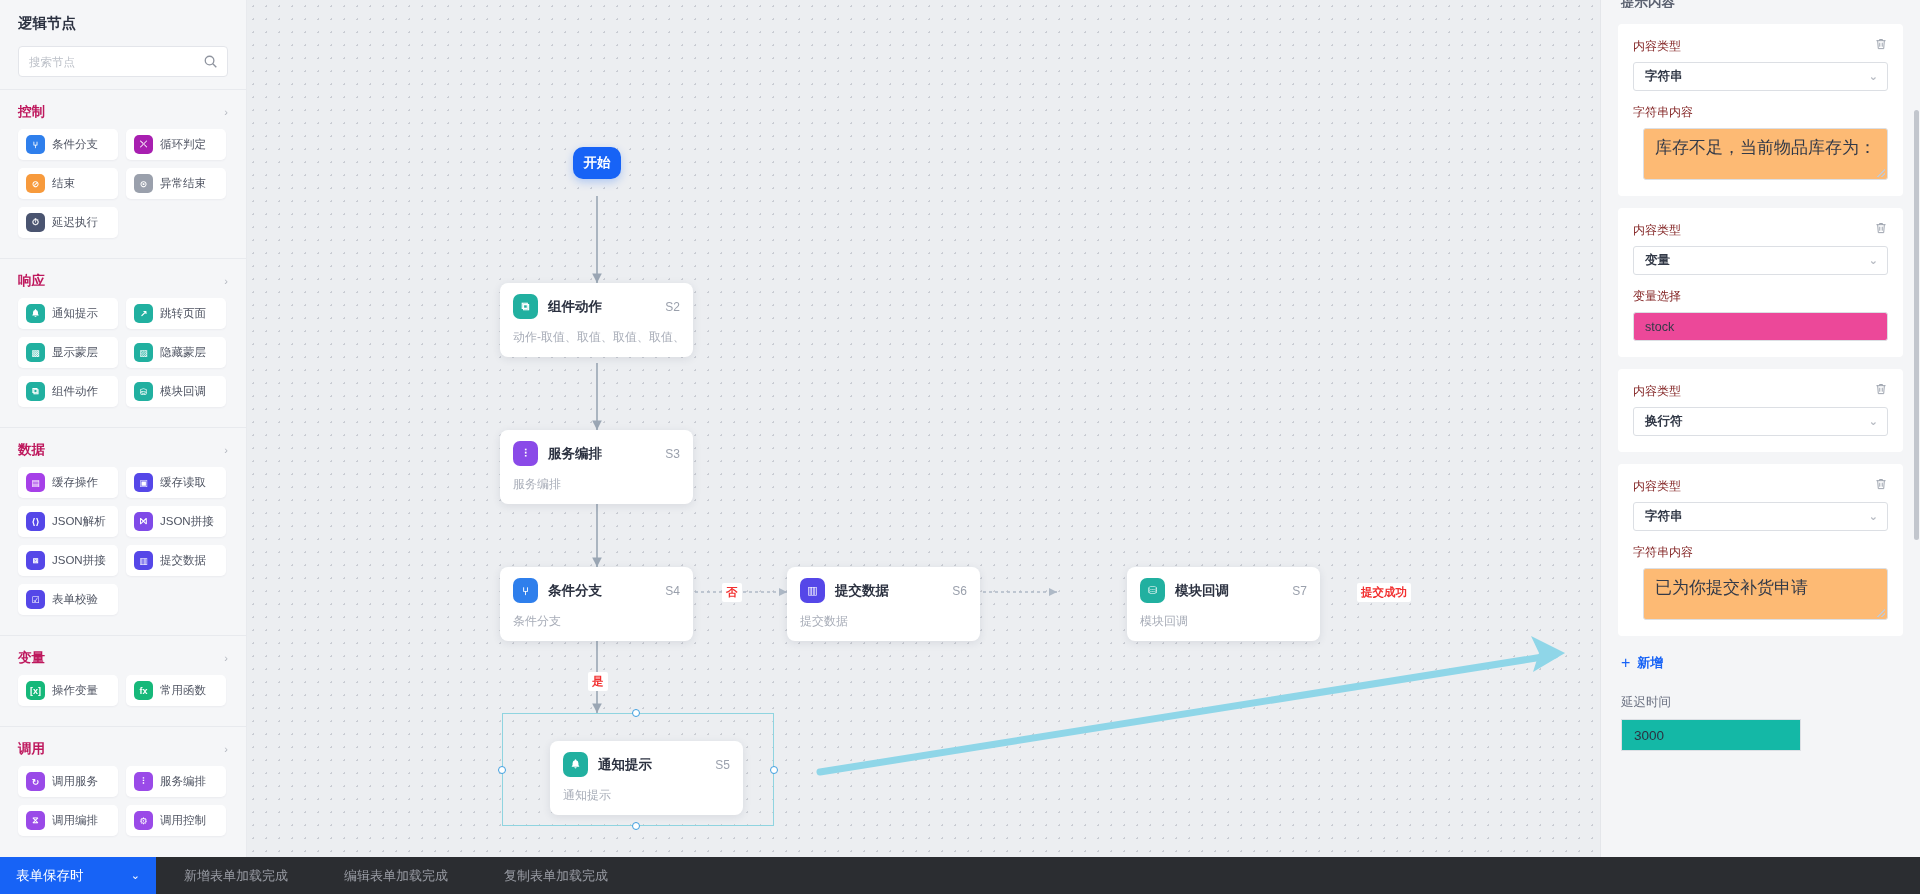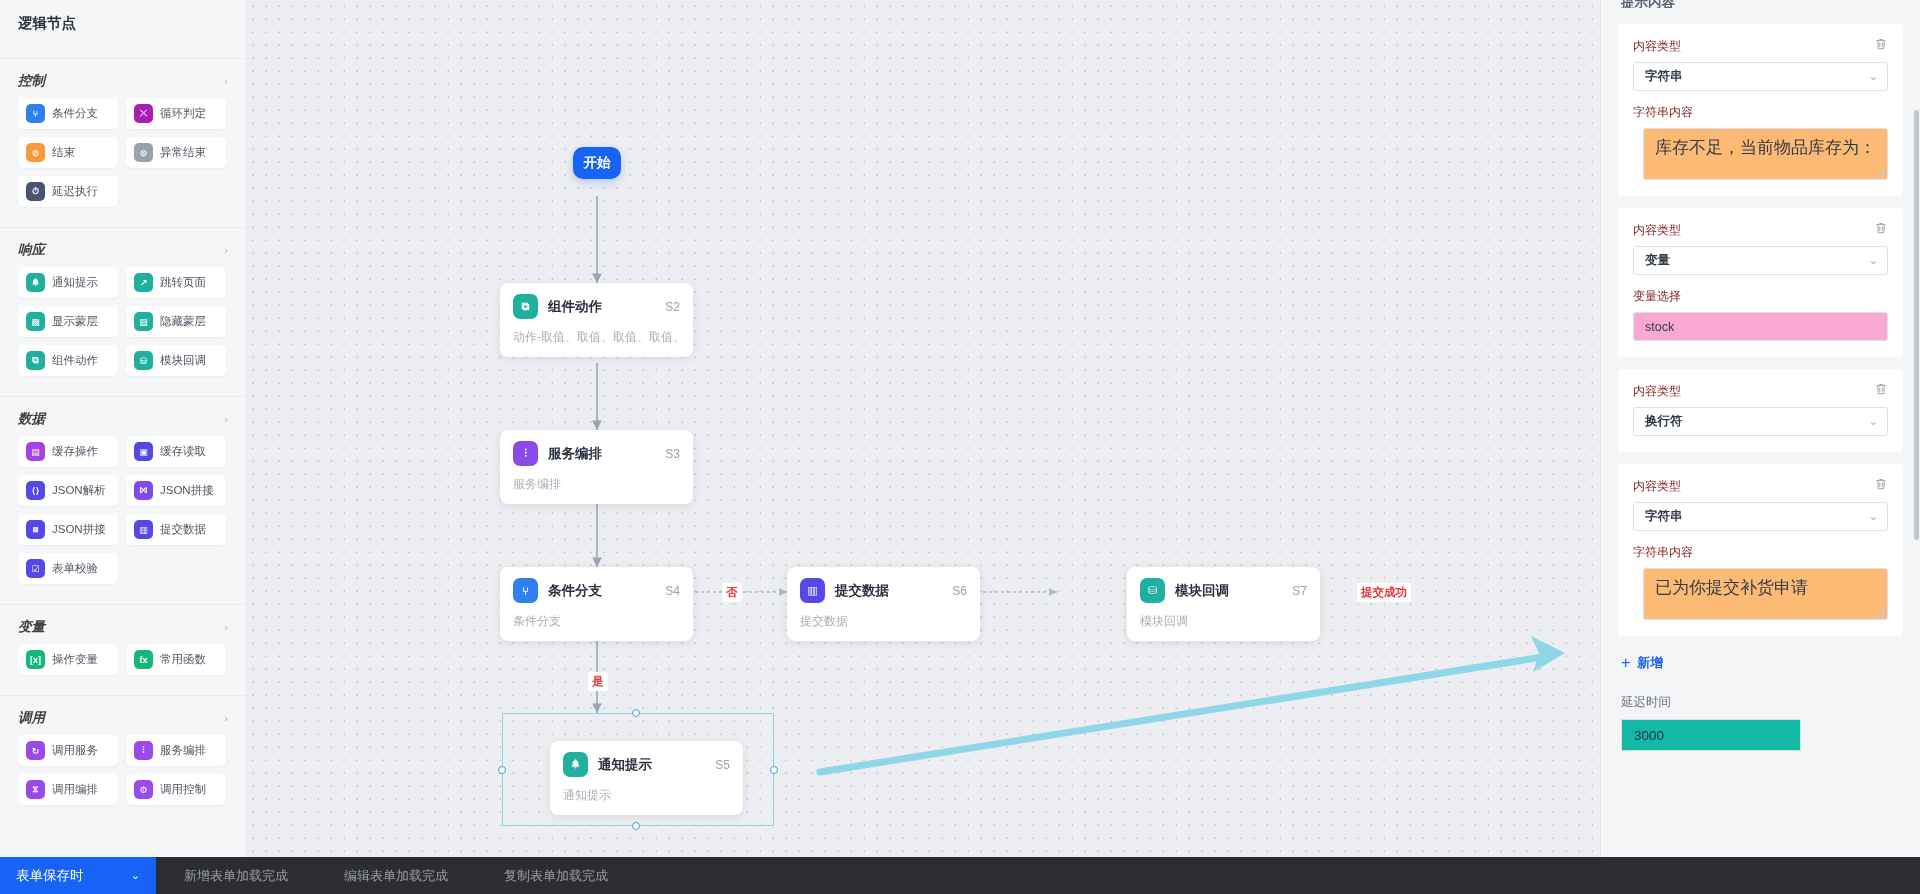--- a/index.html
+++ b/index.html
@@ -37,21 +37,21 @@
   }
   .sb-search input::placeholder { color: #bcc0c8; }
   .sb-search .sicon { position: absolute; right: 9px; top: 7px; width: 15px; height: 15px; color: #8f949f; }
 
   .sb-divider { height: 1px; background: #e8eaee; margin: 12px 0 0 0; }
 
   .sb-group-head {
     display: flex; align-items: center; justify-content: space-between;
     padding: 13px 18px 8px 18px;
   }
-  .sb-group-head .gname { font-size: 13.5px; font-weight: bold; color: #404040; font-style: italic; }
+  .sb-group-head .gname { font-size: 13.5px; font-weight: bold; color: #be185d; }
   .sb-group-head .chev { color: #b3b7c0; font-size: 11px; line-height: 1; }
 
   .sb-grid {
     display: flex; flex-wrap: wrap; gap: 8px; padding: 0 18px 8px 18px;
   }
   .sb-chip {
     width: 100px; height: 31px;
     background: #ffffff; border-radius: 5px;
     display: flex; align-items: center; gap: 7px;
     padding-left: 8px;
@@ -139,21 +139,21 @@
   }
   .rp-select {
     height: 29px; border: 1px solid #dcdfe4; border-radius: 3px;
     background: #fff; display: flex; align-items: center; justify-content: space-between;
     padding: 0 9px 0 11px;
     font-size: 12.5px; color: #333a48; font-weight: bold;
   }
   .rp-select .chev { color: #b6bac2; font-size: 11px; }
   .rp-input {
     height: 29px; border: 1px solid #dcdfe4; border-radius: 3px;
-    background: #f9a8d4; display: flex; align-items: center;
+    background: #ec4899; display: flex; align-items: center;
     padding: 0 11px; font-size: 12.5px; color: #333a48;
   }
   .rp-textarea {
     min-height: 52px; border: 1px solid #dcdfe4; border-radius: 3px;
     background: #fdba74; padding: 7px 11px; font-size: 17px; color: #333a48;
     position: relative; line-height: 1.4; margin-left: 10px;
   }
   .rp-textarea .resizer {
     position: absolute; right: 2px; bottom: 2px;
     width: 8px; height: 8px;
@@ -198,20 +198,29 @@
     color: #9a9da5; font-size: 13px; white-space: nowrap;
   }
 </style>
 </head>
 <body>
 
 <div class="app">
 
   <aside class="sidebar">
     <div class="sb-title">逻辑节点</div>
+    <div class="sb-search-wrap">
+      <div class="sb-search">
+        <input type="text" placeholder="搜索节点" style="">
+        <svg class="sicon" viewBox="0 0 16 16" fill="none" stroke="currentColor" stroke-width="1.4">
+          <circle cx="7" cy="7" r="4.6"></circle>
+            <line x1="10.4" y1="10.4" x2="14.2" y2="14.2"></line>
+        </svg>
+      </div>
+    </div>
     <div class="sb-divider"></div>
     <div id="sb-groups">
         <div class="sb-group-head">
           <span class="gname">控制</span>
           <span class="chev">›</span>
         </div>
         <div class="sb-grid">
           <div class="sb-chip">
             <span class="cicon" style="background: rgb(47, 127, 236);">⑂</span>
             <span class="clabel">条件分支</span>

